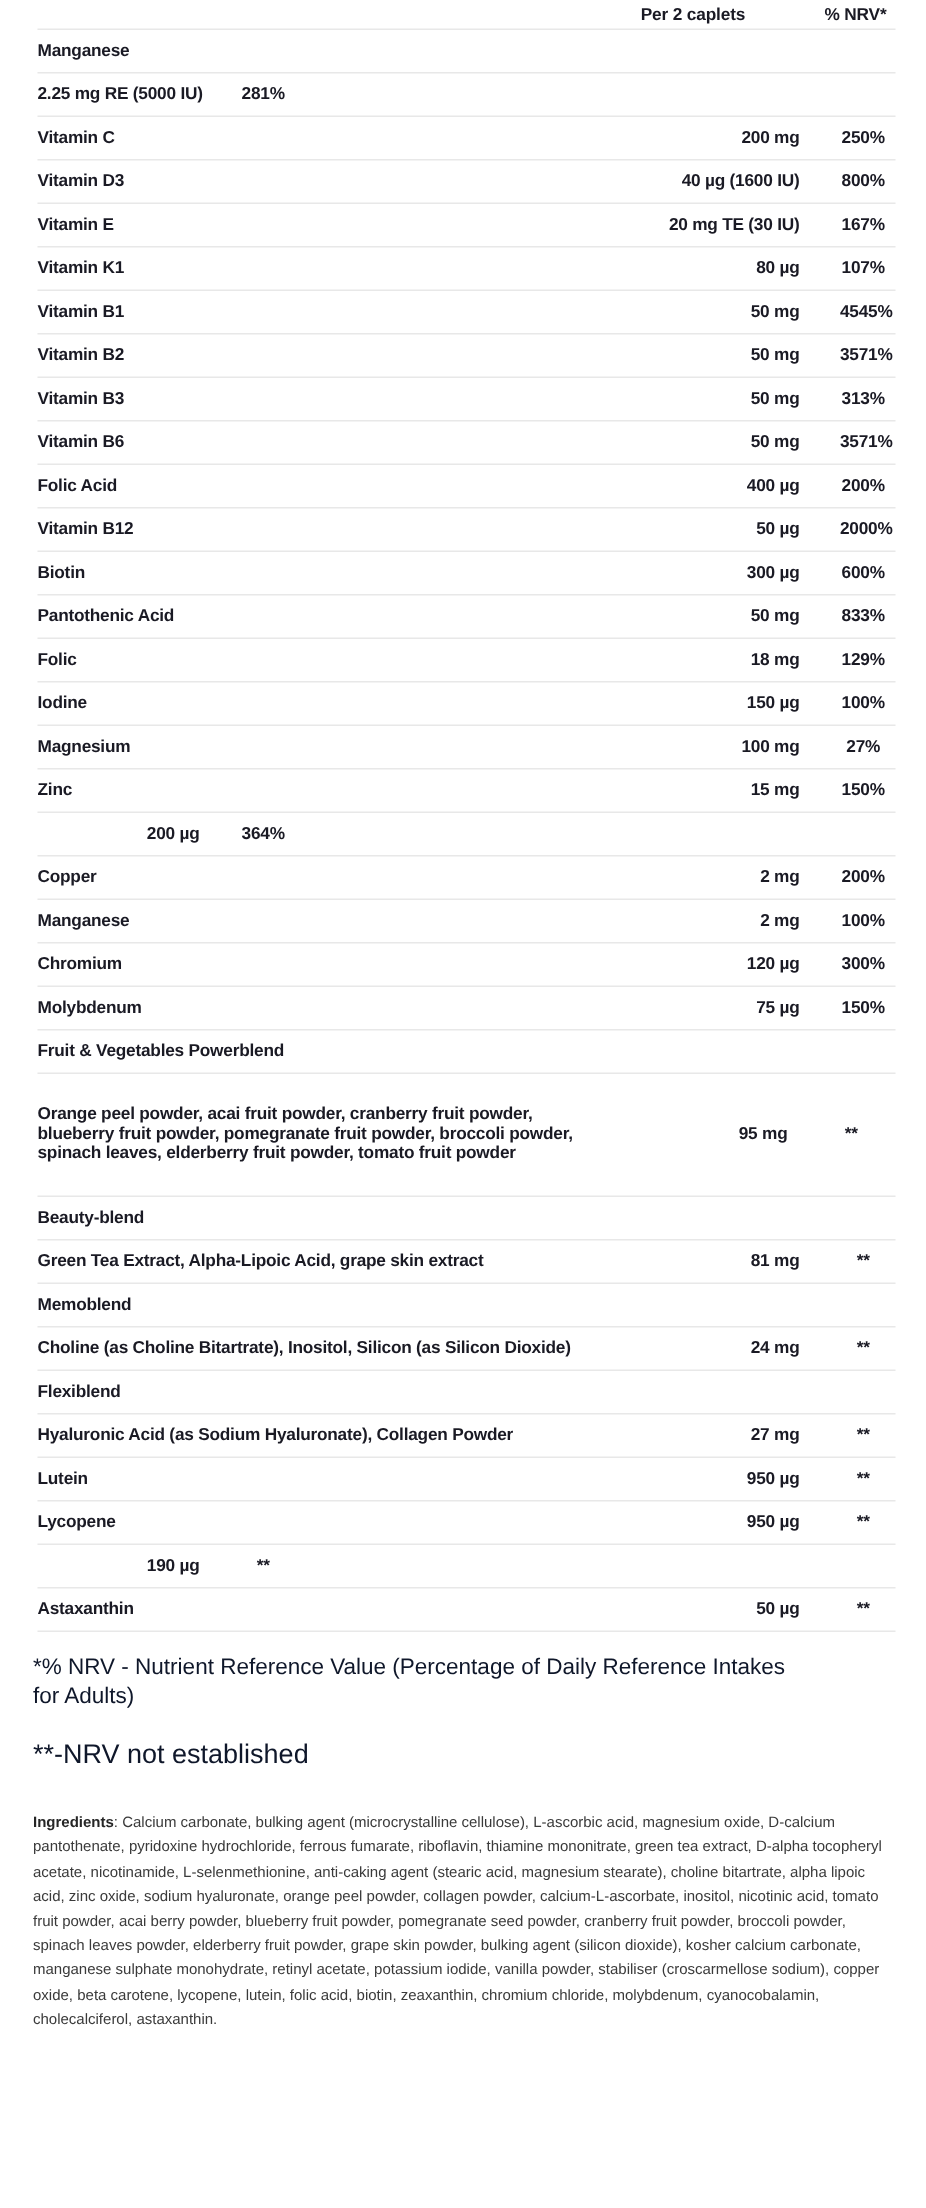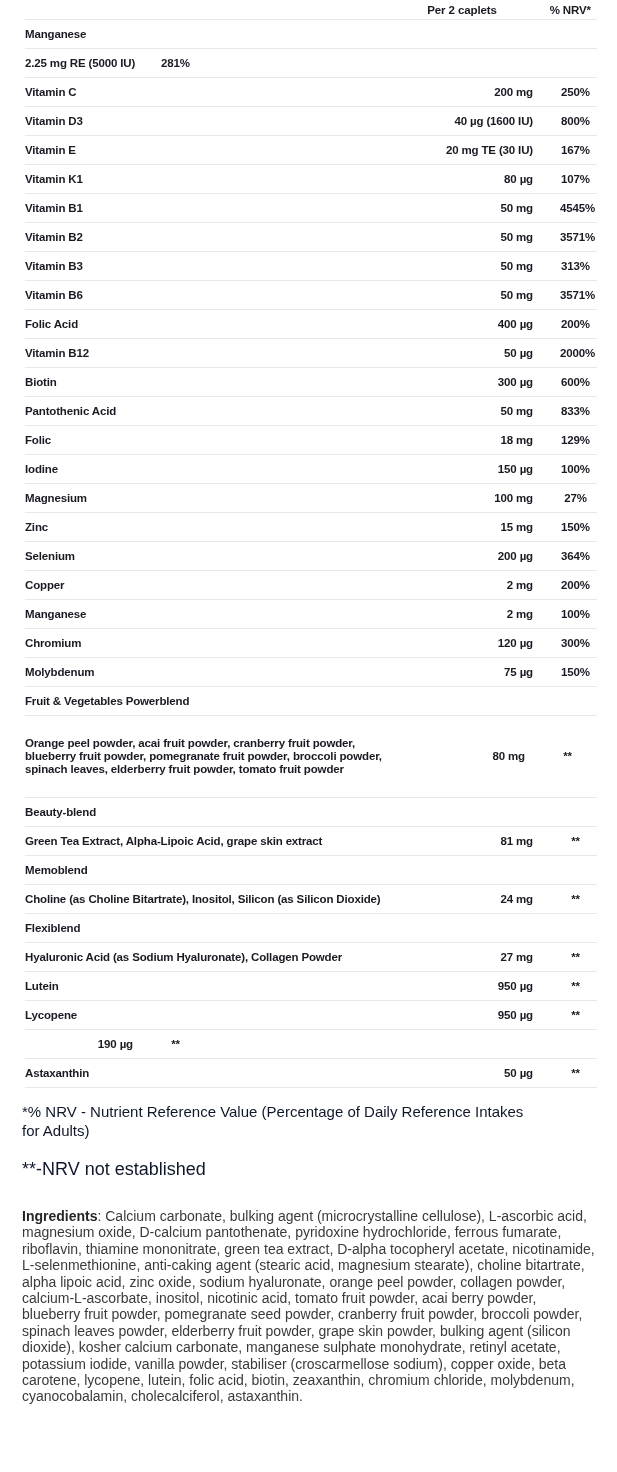--- a/index.html
+++ b/index.html
@@ -86,21 +86,21 @@
     line-height: 19px;
     max-width: 522px;
   }
   .footnote-2 {
     margin-top: 20px;
     font-size: 18px;
     line-height: 19px;
   }
   .ingredients {
     margin: 29px 20px 0 22px;
-    font-size: 14px;
+    font-size: 10px;
     line-height: 16.4px;
     color: #3a3a3a;
     max-width: 573px;
   }
   .ingredients b {
     color: #262626;
     font-weight: 700;
   }
 </style>
 </head>
@@ -194,21 +194,20 @@
         <div class="cell-label">Magnesium</div>
         <div class="cell-amount">100 mg</div>
         <div class="cell-nrv">27%</div>
       </div>
       <div class="row">
         <div class="cell-label">Zinc</div>
         <div class="cell-amount">15 mg</div>
         <div class="cell-nrv">150%</div>
       </div>
       <div class="row">
-        <div class="cell-label">Selenium</div>
         <div class="cell-amount">200 µg</div>
         <div class="cell-nrv">364%</div>
       </div>
       <div class="row">
         <div class="cell-label">Copper</div>
         <div class="cell-amount">2 mg</div>
         <div class="cell-nrv">200%</div>
       </div>
       <div class="row">
         <div class="cell-label">Manganese</div>
@@ -223,21 +222,21 @@
       <div class="row">
         <div class="cell-label">Molybdenum</div>
         <div class="cell-amount">75 µg</div>
         <div class="cell-nrv">150%</div>
       </div>
       <div class="row">
         <div class="cell-label">Fruit &amp; Vegetables Powerblend</div>
       </div>
       <div class="row multi">
         <div class="cell-label">Orange peel powder, acai fruit powder, cranberry fruit powder, blueberry fruit powder, pomegranate fruit powder, broccoli powder, spinach leaves, elderberry fruit powder, tomato fruit powder</div>
-        <div class="cell-amount">80 mg</div>
+        <div class="cell-amount">95 mg</div>
         <div class="cell-nrv">**</div>
       </div>
       <div class="row">
         <div class="cell-label">Beauty-blend</div>
       </div>
       <div class="row">
         <div class="cell-label">Green Tea Extract, Alpha-Lipoic Acid, grape skin extract</div>
         <div class="cell-amount">81 mg</div>
         <div class="cell-nrv">**</div>
       </div>

